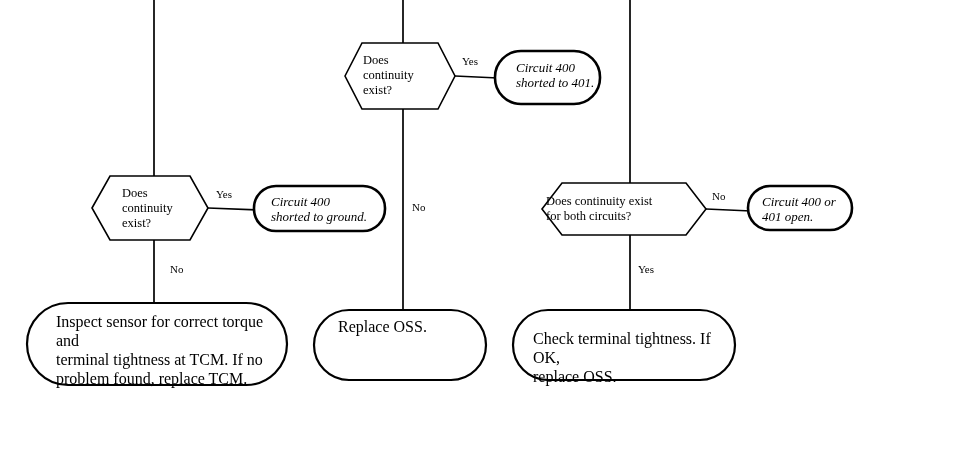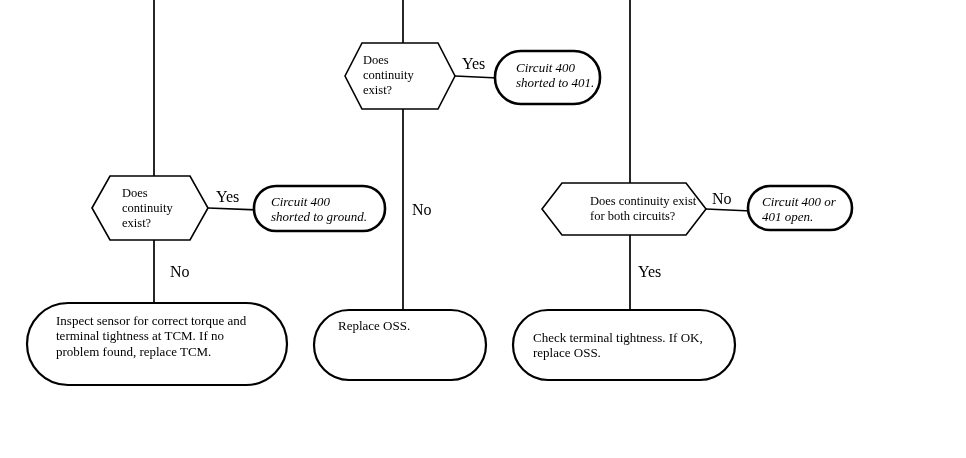--- a/index.html
+++ b/index.html
@@ -38,26 +38,26 @@
   .decision-text {
     font-size: 12.5px;
     text-align: left;
   }
   .result-text {
     font-size: 13px;
     text-align: left;
     font-style: italic;
   }
   .action-text {
-    font-size: 13px;
+    font-size: 16px;
     text-align: left;
   }
   .edge-label {
     position: absolute;
-    font-size: 16px;
+    font-size: 11px;
     font-family: "Liberation Serif", "DejaVu Serif", serif;
     color: #000000;
     pointer-events: none;
   }
   .shape-stroke {
     fill: #ffffff;
     stroke: #000000;
   }
   .hex {
     stroke-width: 1.6;
@@ -131,21 +131,21 @@
 
   <div class="node-text result-text" style="left:271px; top:194px; width:112px;">Circuit 400
 shorted to ground.</div>
 
   <div class="edge-label" style="left:170px; top:263px;">No</div>
 
   <div class="node-text action-text" style="left:56px; top:313px; width:210px;">Inspect sensor for correct torque and
 terminal tightness at TCM. If no
 problem found, replace TCM.</div>
 
-  <div class="node-text decision-text" style="left:590px; top:194px; width:125px;">Does continuity exist
+  <div class="node-text decision-text" style="left:546px; top:194px; width:125px;">Does continuity exist
 for both circuits?</div>
 
   <div class="edge-label" style="left:712px; top:190px;">No</div>
 
   <div class="node-text result-text" style="left:762px; top:194px; width:88px;">Circuit 400 or
 401 open.</div>
 
   <div class="edge-label" style="left:638px; top:263px;">Yes</div>
 
   <div class="node-text action-text" style="left:533px; top:330px; width:200px;">Check terminal tightness. If OK,

